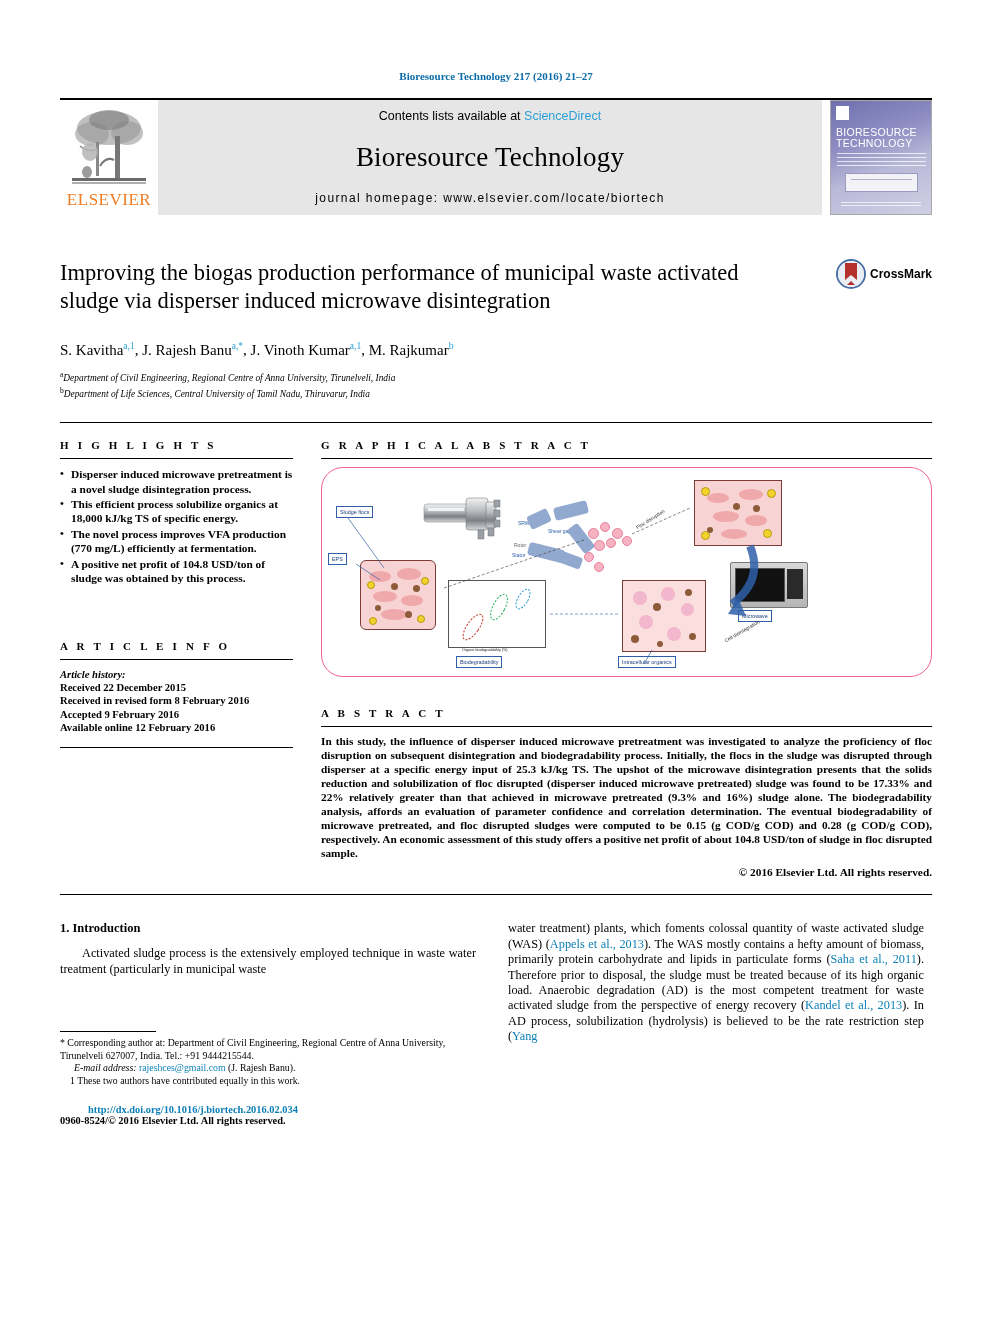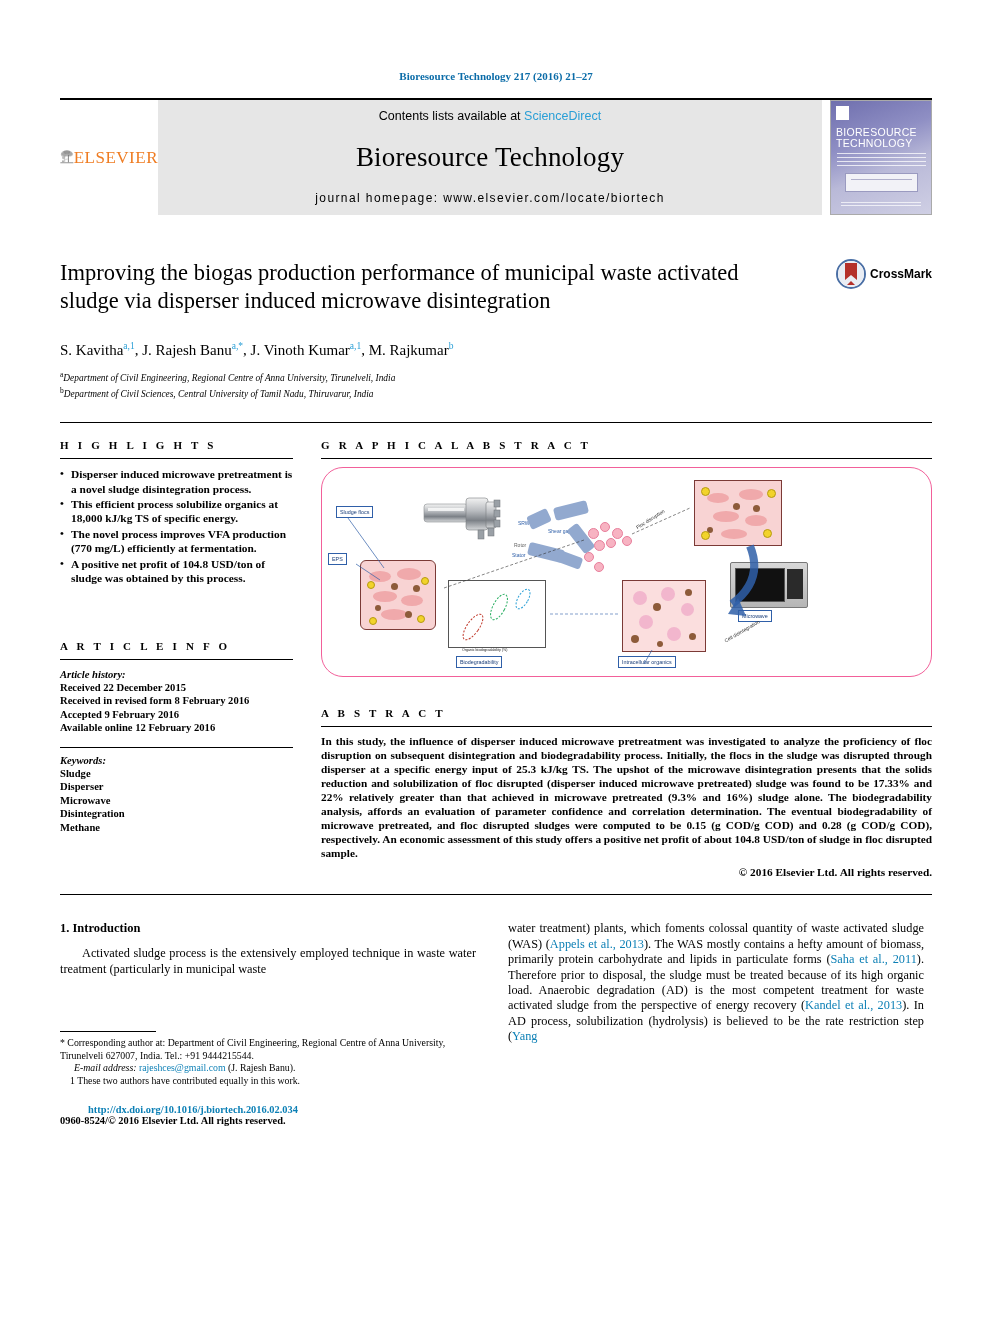--- a/index.html
+++ b/index.html
@@ -27,21 +27,21 @@
   .masthead {
     margin: 16px 60px 0 60px;
     border-top: 2.5px solid #000;
     display: flex;
     align-items: stretch;
     height: 115px;
   }
   .elsevier-logo {
     width: 98px;
     flex: 0 0 98px;
-    display: flex; flex-direction: row; align-items: center; justify-content: space-between;
+    display: flex; flex-direction: column; align-items: center; justify-content: center;
     padding-bottom: 2px;
   }
   .elsevier-tree { width: 78px; height: 84px; }
   .elsevier-word {
     font-family: "Liberation Serif", serif;
     font-size: 17px; letter-spacing: 0.5px;
     color: #ef7c22; font-weight: normal; line-height: 1;
     margin-top: 1px;
   }
   .masthead-center {
@@ -239,21 +239,21 @@
 
     <div class="authors">
       <span><span>S. Kavitha</span><sup>a,1</sup></span>,
       <span><span>J. Rajesh Banu</span><sup>a,*</sup></span>,
       <span><span>J. Vinoth Kumar</span><sup>a,1</sup></span>,
       <span><span>M. Rajkumar</span><sup>b</sup></span>
     </div>
 
     <div class="affils">
       <div><sup>a</sup><span>Department of Civil Engineering, Regional Centre of Anna University, Tirunelveli, India</span></div>
-      <div><sup>b</sup><span>Department of Civil Sciences, Central University of Tamil Nadu, Thiruvarur, India</span></div>
+      <div><sup>b</sup><span>Department of Life Sciences, Central University of Tamil Nadu, Thiruvarur, India</span></div>
     </div>
 
     <div class="crossmark">
       <svg class="crossmark-mark" viewBox="0 0 30 30">
         <circle cx="15" cy="15" r="14" fill="#ffffff" stroke="#4a6fa5" stroke-width="2"></circle>
         <circle cx="15" cy="15" r="13" fill="#e9edf4"></circle>
         <path d="M9 4 h12 v17 l-6 -5 l-6 5 z" fill="#b4302a"></path>
         <path d="M15 22 l4 4 h-8 z" fill="#b4302a"></path>
       </svg>
       <span class="crossmark-text">CrossMark</span>
@@ -281,28 +281,20 @@
       <div class="info-block">
         <div class="ital">Article history:</div>
         <div>Received 22 December 2015</div>
         <div>Received in revised form 8 February 2016</div>
         <div>Accepted 9 February 2016</div>
         <div>Available online 12 February 2016</div>
       </div>
 
       <div class="kw-rule"></div>
 
-      <div class="info-block">
-        <div class="ital">Keywords:</div>
-        <div>Sludge</div>
-        <div>Disperser</div>
-        <div>Microwave</div>
-        <div>Disintegration</div>
-        <div>Methane</div>
-      </div>
     </div>
 
     <div class="col-right">
 
       <div class="sec-head">G R A P H I C A L   A B S T R A C T</div>
       <div class="sec-rule"></div>
 
       <div class="ga-frame">
 
         <div class="ga-label" style="left:14px; top:38px;">Sludge flocs</div>

